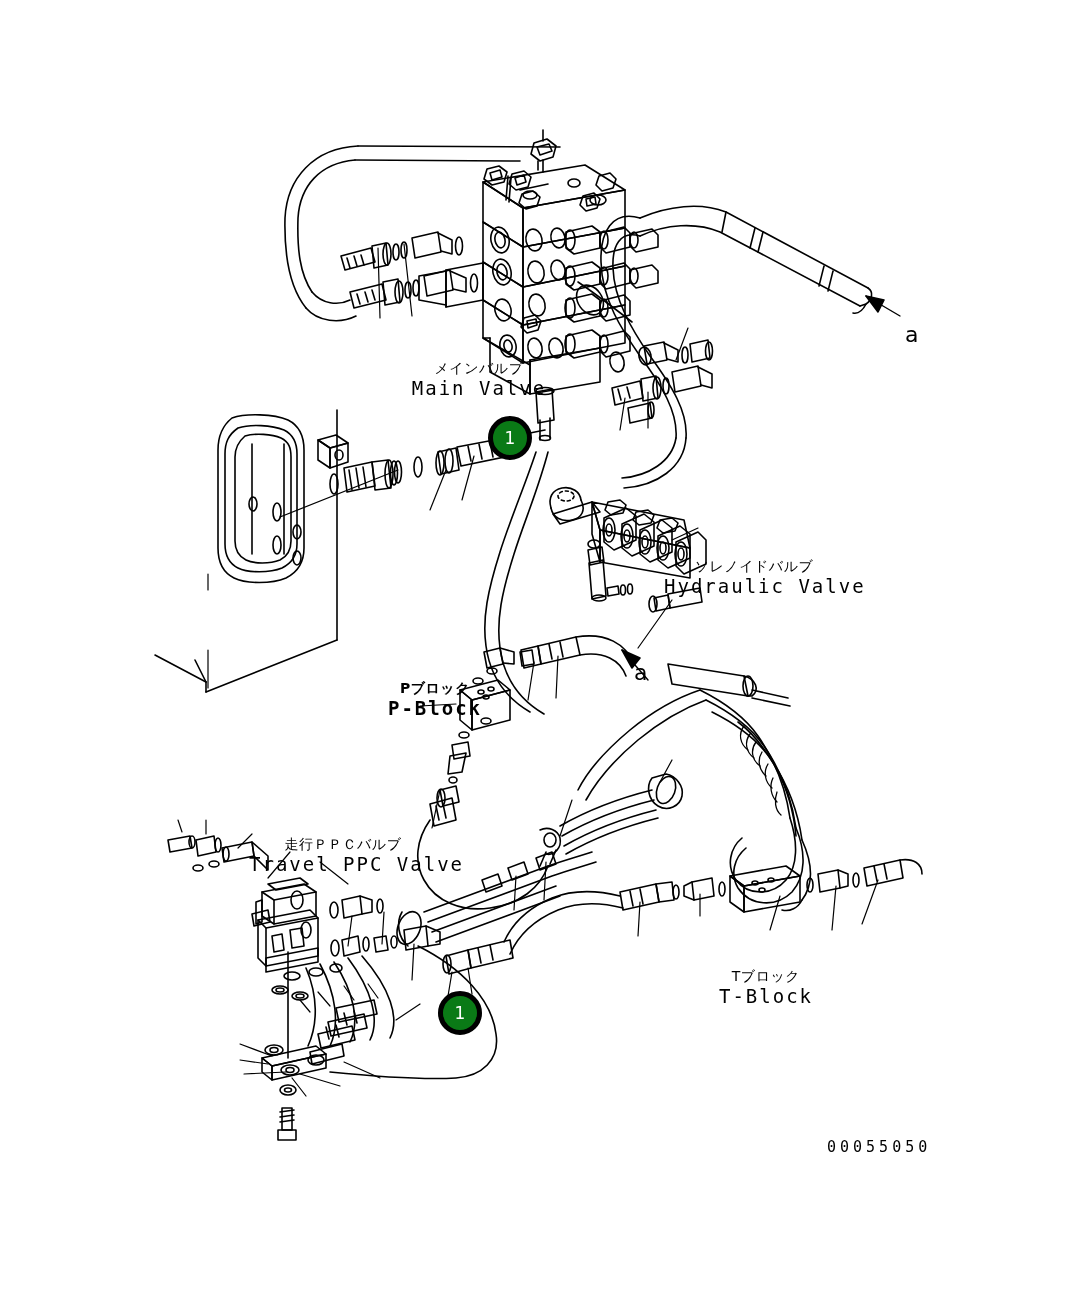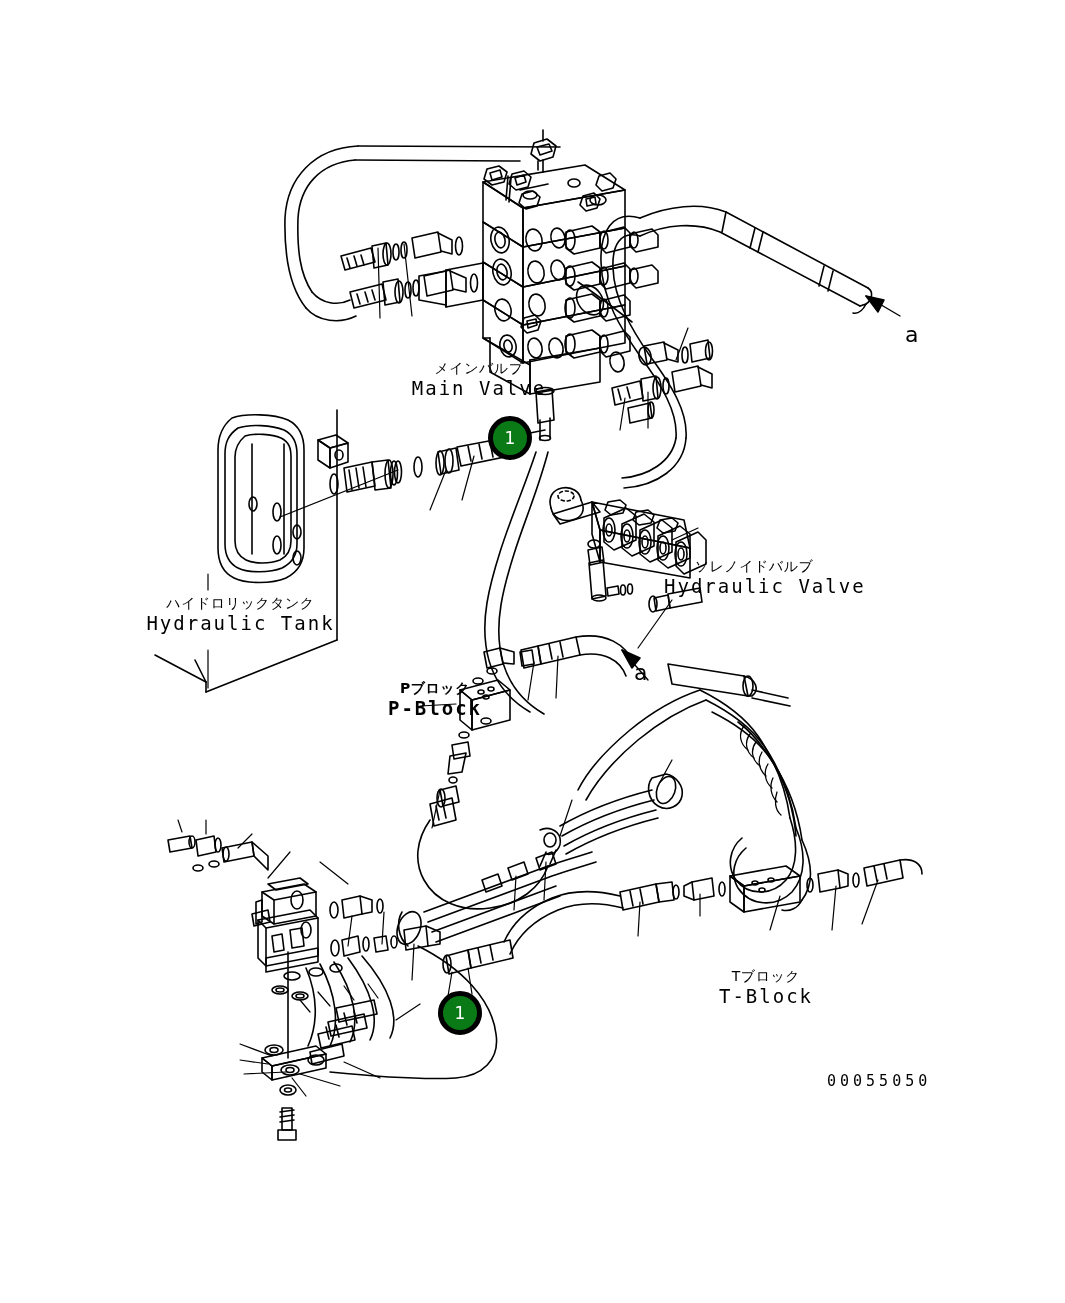--- a/index.html
+++ b/index.html
@@ -601,48 +601,48 @@
       </g>
 
     </g>
   </svg>
 
   <div class="lbl" style="left:404px;top:360px;width:150px;">
     <div class="jp">メインバルブ</div>
     <div class="en">Main Valve</div>
   </div>
 
-  <div class="lbl" style="left:143px;top:595px;width:195px;">
-    <div class="jp">ハイドロリックタンク</div>
-    <div class="en">Hydraulic Tank</div>
-  </div>
 
   <div class="lbl" style="left:664px;top:510px;width:180px;margin-top:48px;">
     <div class="jp">ソレノイドバルブ</div>
     <div class="en">Hydraulic Valve</div>
   </div>
 
   <div class="lbl" style="left:383px;top:680px;width:104px;font-weight:bold;">
     <div class="jp">Pブロック</div>
     <div class="en">P-Block</div>
   </div>
 
   <div class="lbl" style="left:714px;top:968px;width:104px;">
     <div class="jp">Tブロック</div>
     <div class="en">T-Block</div>
   </div>
 
+  <div class="lbl" style="left:249px;top:836px;width:188px;">
+    <div class="jp">走行ＰＰＣバルブ</div>
+    <div class="en">Travel PPC Valve</div>
+  </div>
 
   <div class="arrowlabel" style="left:905px;top:322px;"><span>a</span></div>
 
   <div class="arrowlabel" style="left:634px;top:660px;"><span>a</span></div>
 
   <div class="callout" style="left:488px;top:416px;">
     <span>1</span>
   </div>
 
   <div class="callout" style="left:438px;top:991px;">
     <span>1</span>
   </div>
 
-  <div class="drawingno" style="left:827px;top:1072px;">00055050</div>
+  <div class="drawingno" style="left:827px;top:1138px;">00055050</div>
 
 </div>
 
 </body></html>

